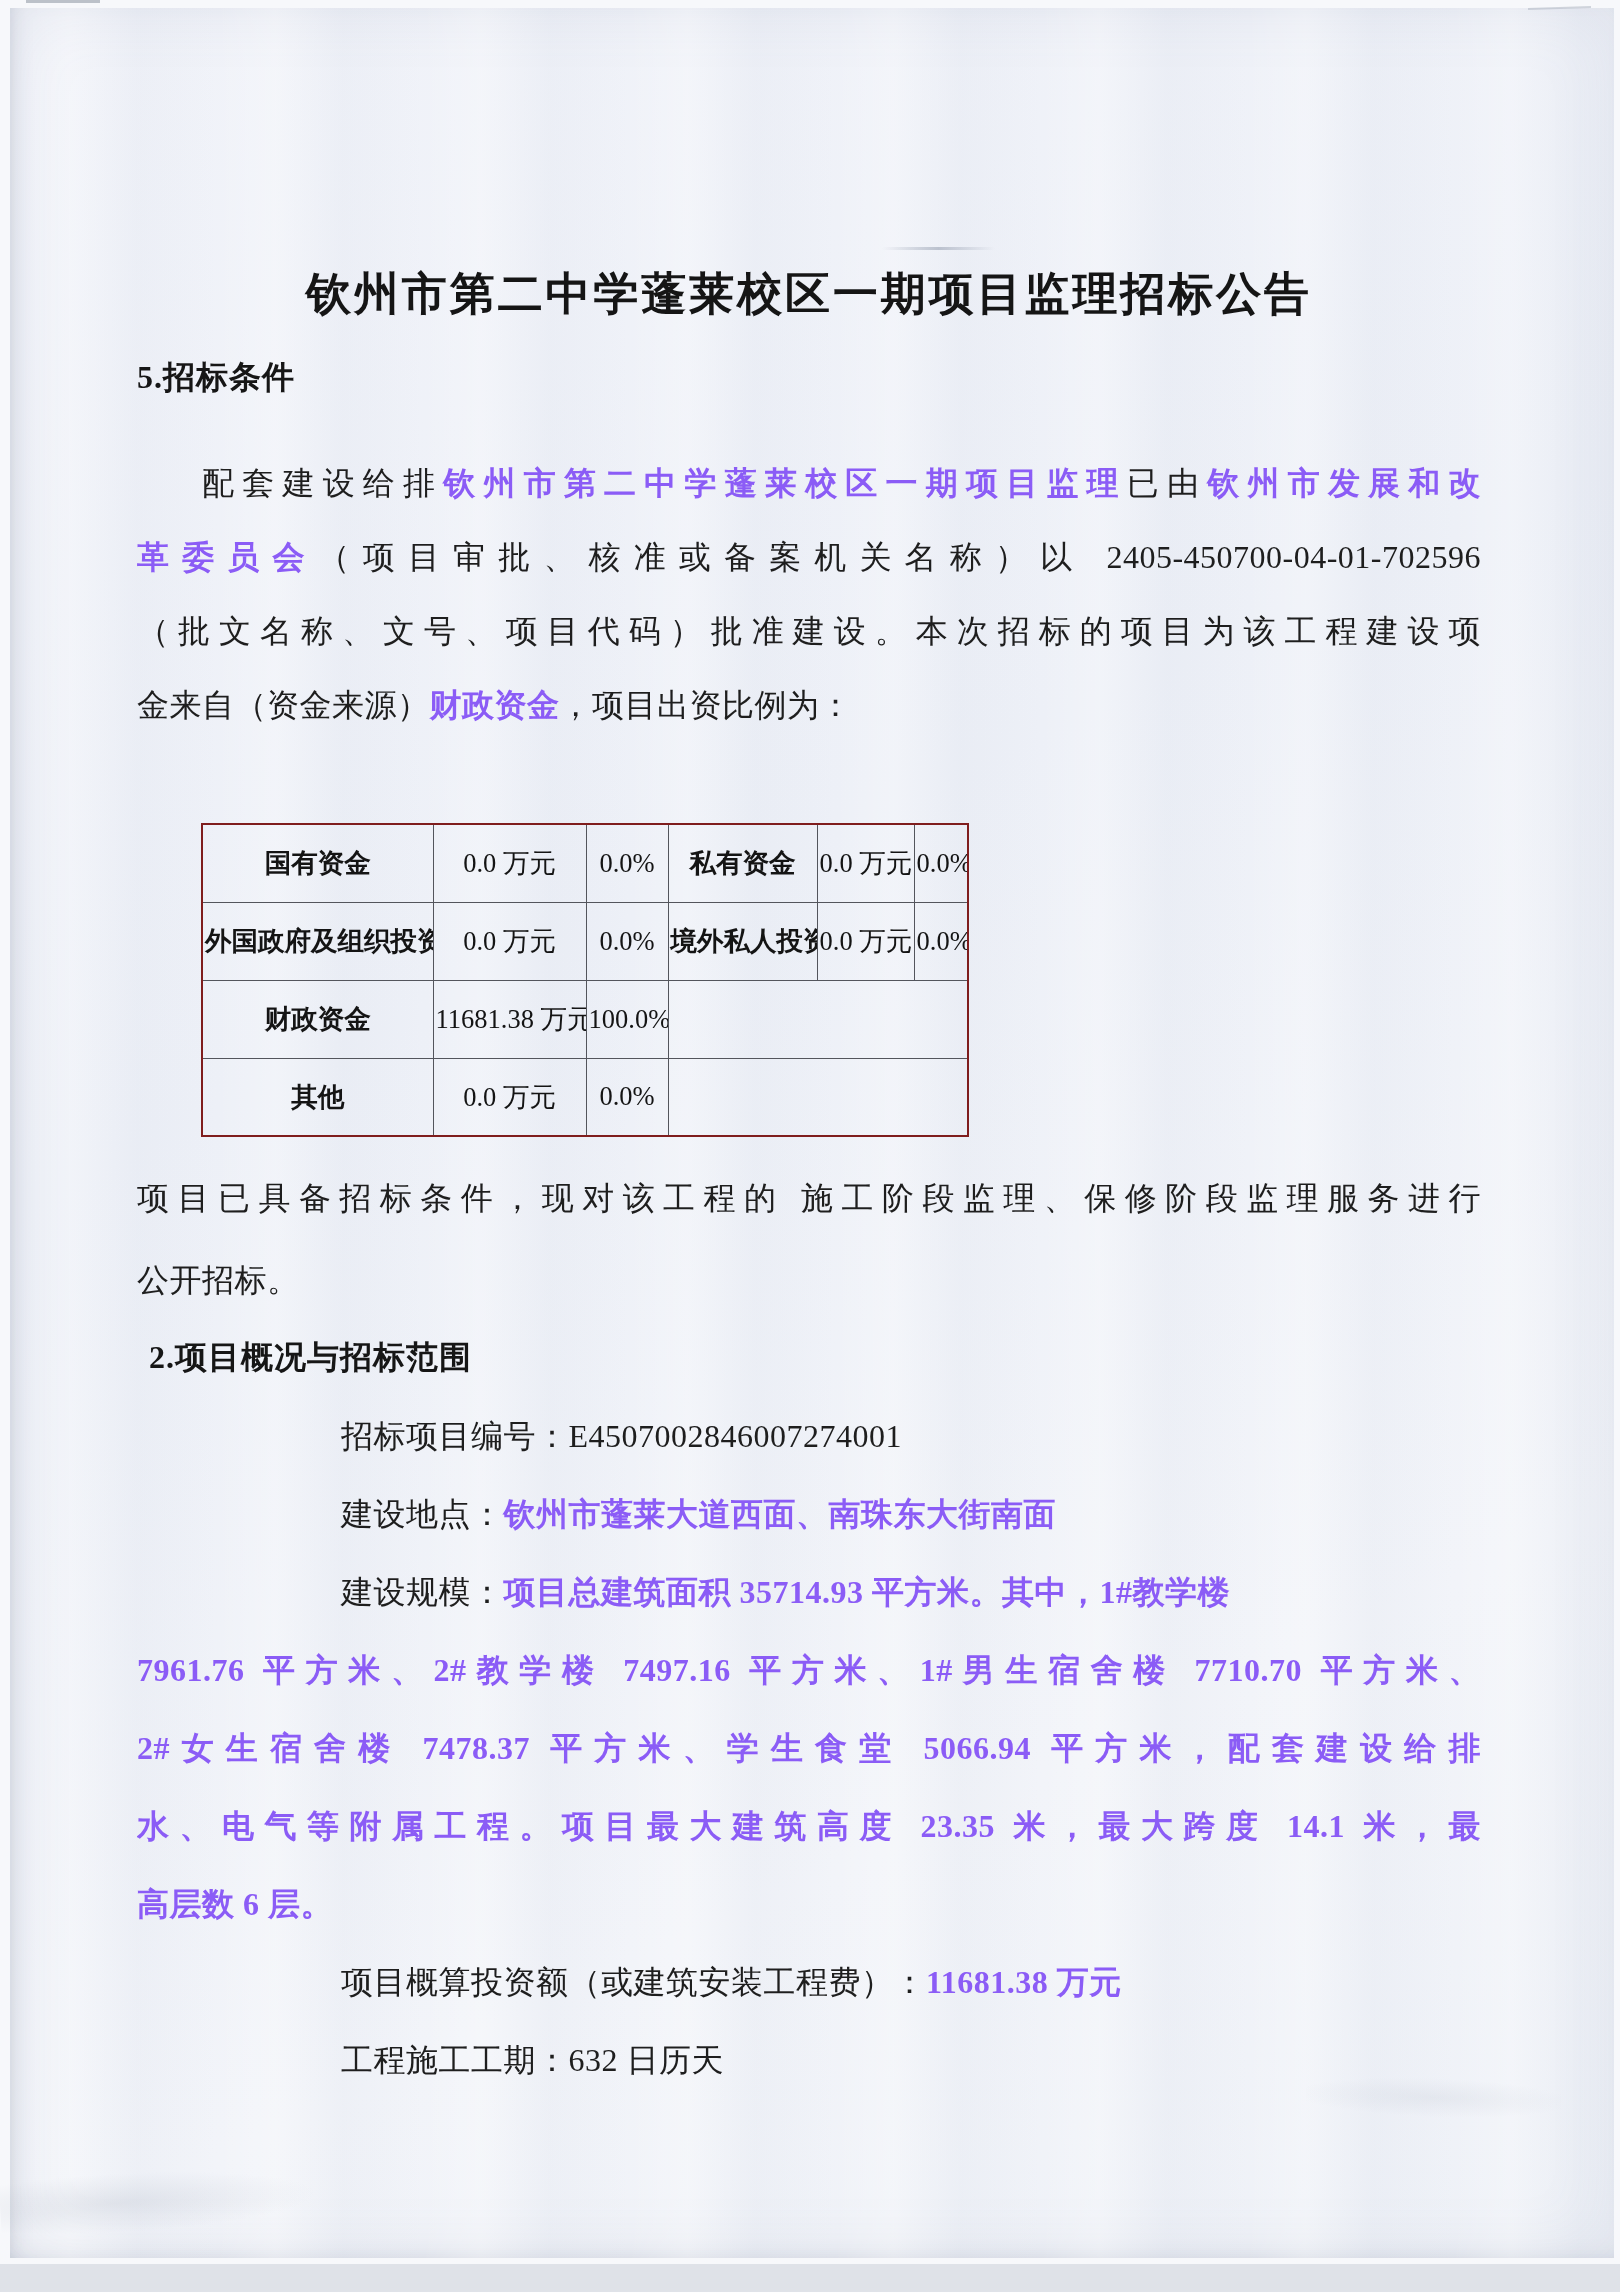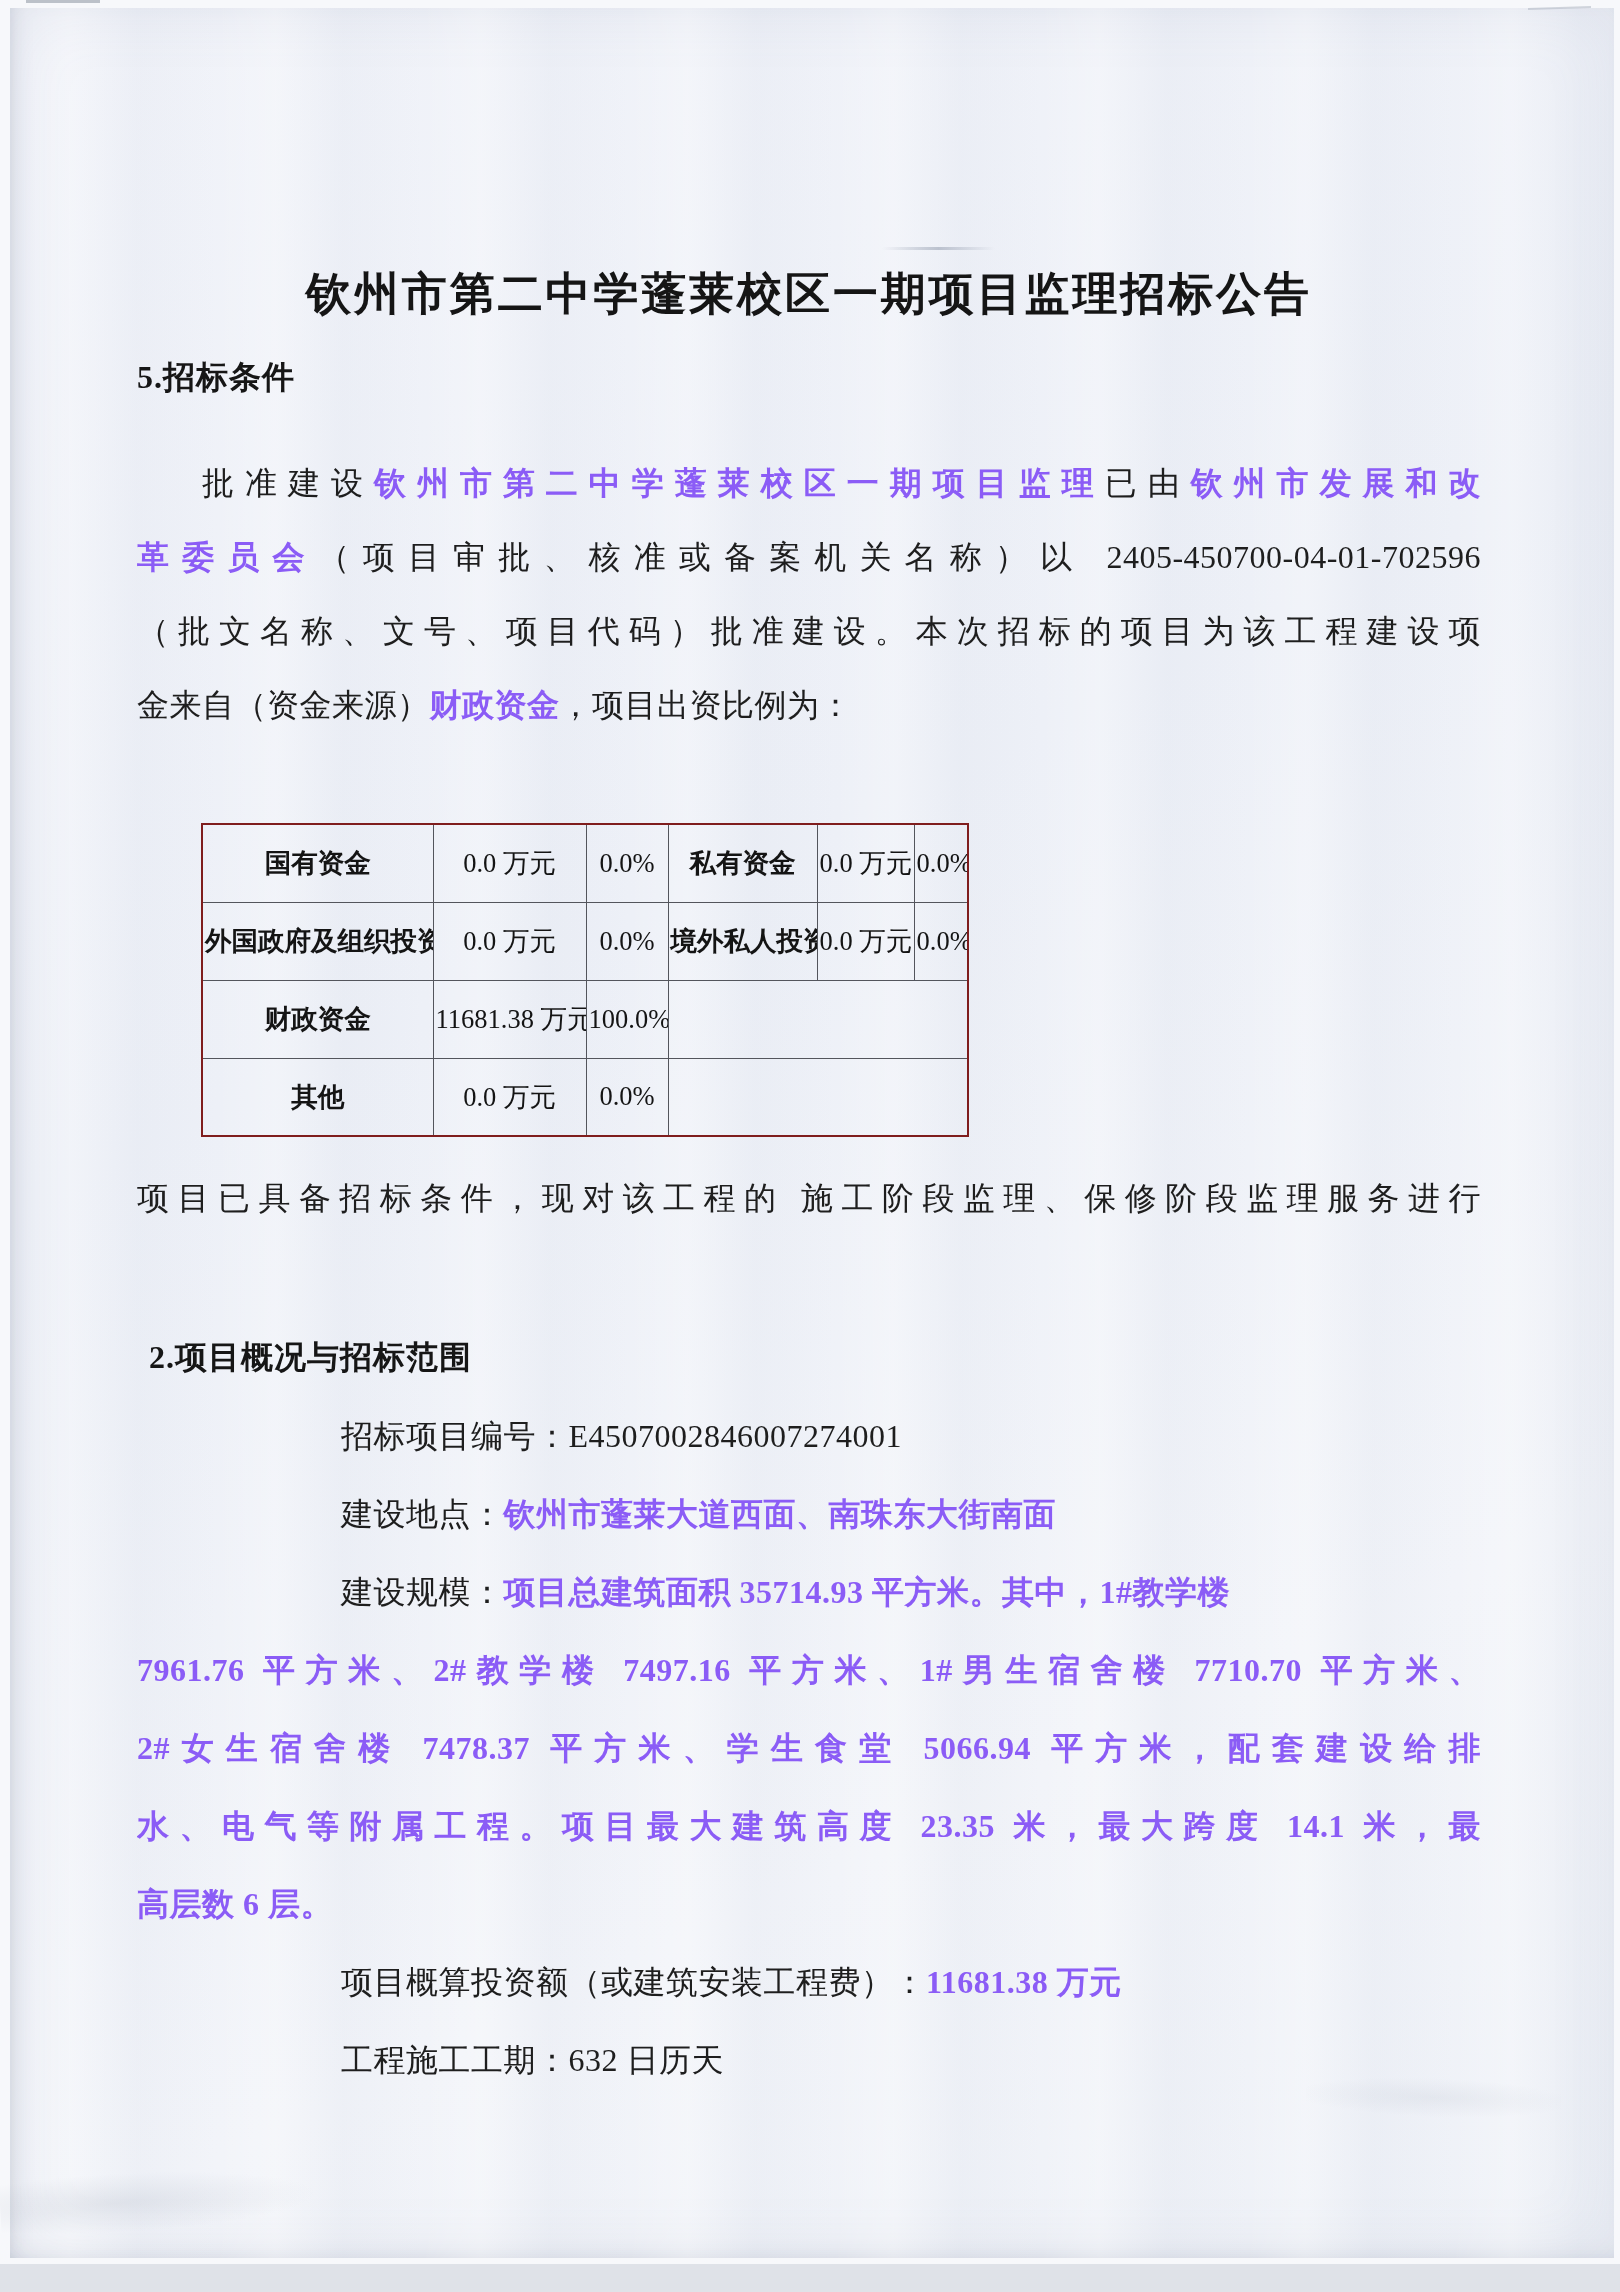--- a/index.html
+++ b/index.html
@@ -87,21 +87,21 @@
   <div class="artifact a-tr-corner"></div>
   <div class="artifact a-crease-tr"></div>
   <div class="artifact a-wrinkle-bl"></div>
   <div class="artifact a-wrinkle-br"></div>
 
   <div class="abs doc-title">钦州市第二中学蓬莱校区一期项目监理招标公告</div>
 
   <div class="abs h-sec h-sec1">5.招标条件</div>
 
   <div class="abs para">
-    <div class="tline just ind2"><span>批准建设</span><span class="b">钦州市第二中学蓬莱校区一期项目监理</span><span>已由</span><span class="b">钦州市发展和改</span></div>
+    <div class="tline just ind2"><span>配套建设给排</span><span class="b">钦州市第二中学蓬莱校区一期项目监理</span><span>已由</span><span class="b">钦州市发展和改</span></div>
     <div class="tline just"><span class="b">革委员会</span><span>（项目审批、核准或备案机关名称）以 2405-450700-04-01-702596</span></div>
     <div class="tline just"><span>（批文名称、文号、项目代码）批准建设。本次招标的项目为该工程建设项</span></div>
     <div class="tline"><span>金来自（资金来源）</span><span class="b">财政资金</span><span>，项目出资比例为：</span></div>
   </div>
 
   <table class="funding">
     <colgroup>
       <col style="width:231px">
         <col style="width:153px">
         <col style="width:82px">
@@ -136,20 +136,21 @@
         <td class="lbl">其他</td>
         <td>0.0 万元</td>
         <td>0.0%</td>
         <td colspan="3"></td>
       </tr>
     </tbody>
   </table>
 
   <div class="abs closing">
     <div class="tline just"><span>项目已具备招标条件，现对该工程的 施工阶段监理、保修阶段监理服务进行</span></div>
+    <div class="tline"><span>公开招标。</span></div>
   </div>
 
   <div class="abs h-sec h-sec2">2.项目概况与招标范围</div>
 
   <div class="abs sec2-lines">
     <div class="tline ind6"><span>招标项目编号：</span><span>E4507002846007274001</span></div>
     <div class="tline ind6"><span>建设地点：</span><span class="b">钦州市蓬莱大道西面、南珠东大街南面</span></div>
     <div class="tline ind6"><span>建设规模：</span><span class="b">项目总建筑面积 35714.93 平方米。其中，1#教学楼</span></div>
     <div class="tline just b"><span>7961.76 平方米、2#教学楼 7497.16 平方米、1#男生宿舍楼 7710.70 平方米、</span></div>
     <div class="tline just b"><span>2#女生宿舍楼 7478.37 平方米、学生食堂 5066.94 平方米，配套建设给排</span></div>

